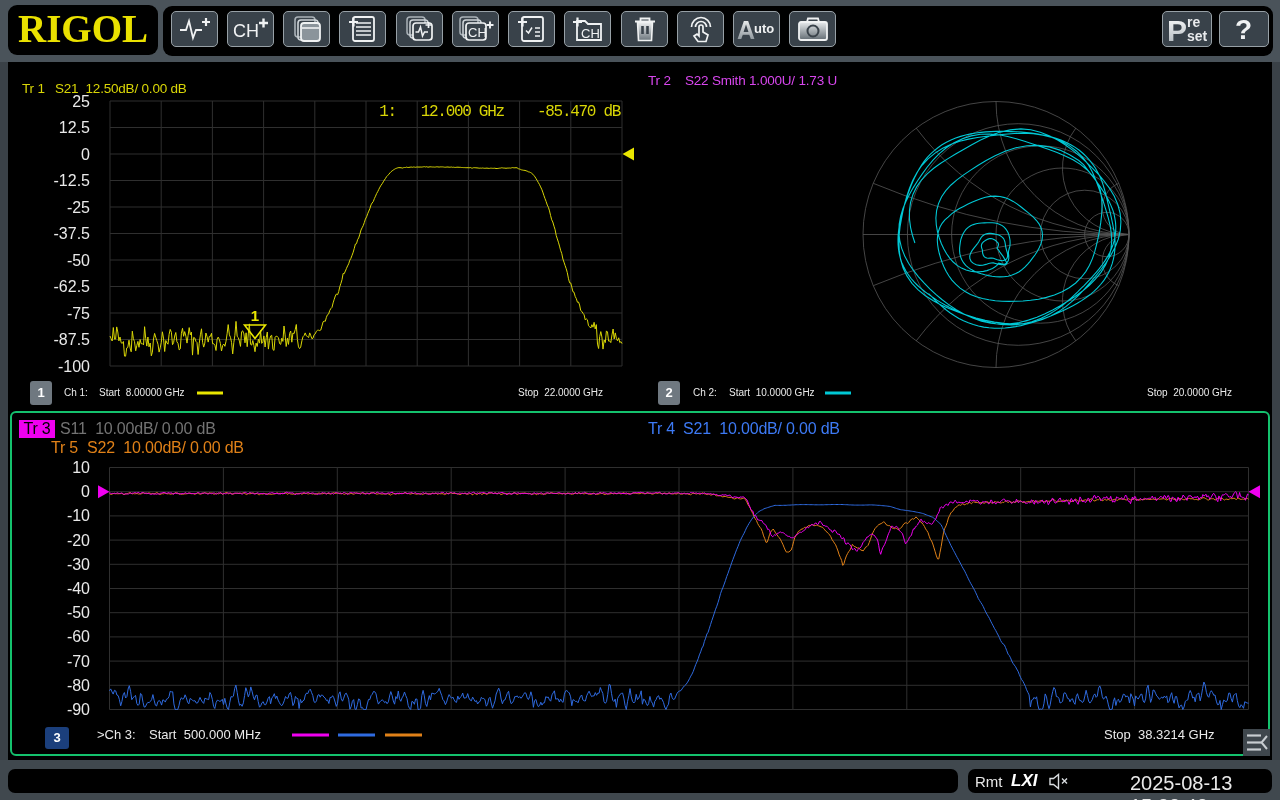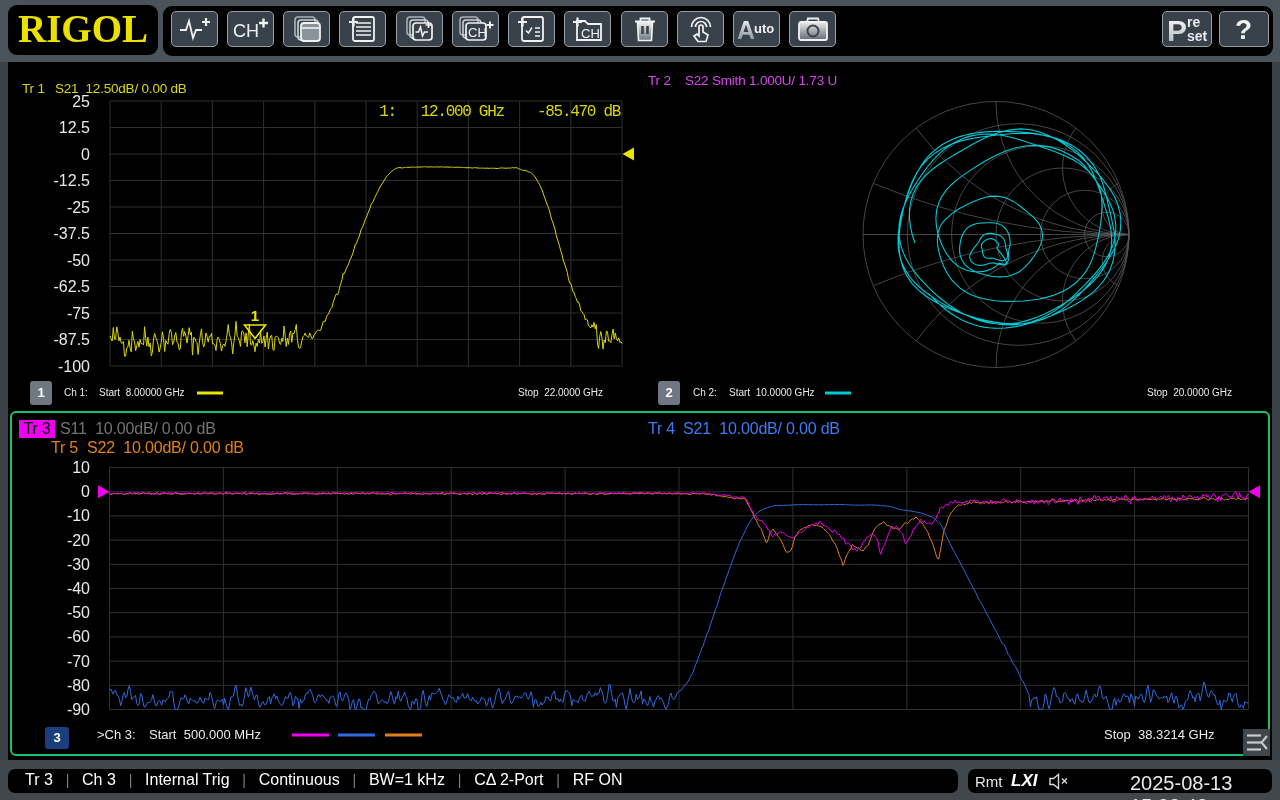--- a/index.html
+++ b/index.html
@@ -308,21 +308,20 @@
     </div>
     <div class="tbtn" style="left:1219px;width:50px">
       <svg width="22" height="32" viewBox="0 0 22 32">
         <text x="2" y="26" font-family="Liberation Sans" font-size="28" font-weight="bold" fill="#f0f2f3">?</text>
       </svg>
     </div>
 
 <div id="statusbar" class="abs"></div>
 <div class="pill" style="left:8px;width:950px;top:769px"></div>
 <div class="pill" style="left:968px;width:304px;top:769px"></div>
-<div class="abs" id="stext">Tr 3  <span class="sep"> | </span>  Ch 3  <span class="sep"> | </span>  Internal Trig  <span class="sep"> | </span>  Continuous  <span class="sep"> | </span>  BW=1 kHz  <span class="sep"> | </span>  CΔ 2-Port  <span class="sep"> | </span>  RF ON</div>
 <div class="abs" style="left:975px;top:773px;font-size:15px;color:#e8e8e8">Rmt</div>
 <div class="abs" style="left:1011px;top:771px;font-size:17px;color:#fff;font-weight:bold;font-style:italic">LXI</div>
 <svg class="abs" style="left:1048px;top:773px" width="24" height="17" viewBox="0 0 24 17">
   <path d="M2 5.5 L5.5 5.5 L10.5 1.5 L10.5 15.5 L5.5 11.5 L2 11.5 Z" fill="none" stroke="#d8dcdf" stroke-width="1.4"></path>
   <path d="M14 5.5 L19 10.5 M19 5.5 L14 10.5" stroke="#d8dcdf" stroke-width="1.4"></path>
 </svg>
 <div class="abs" style="left:1130px;top:772px;font-size:20px;color:#e8e8e8">2025-08-13 15:22:43</div>
 
 </div>
 </body></html>

